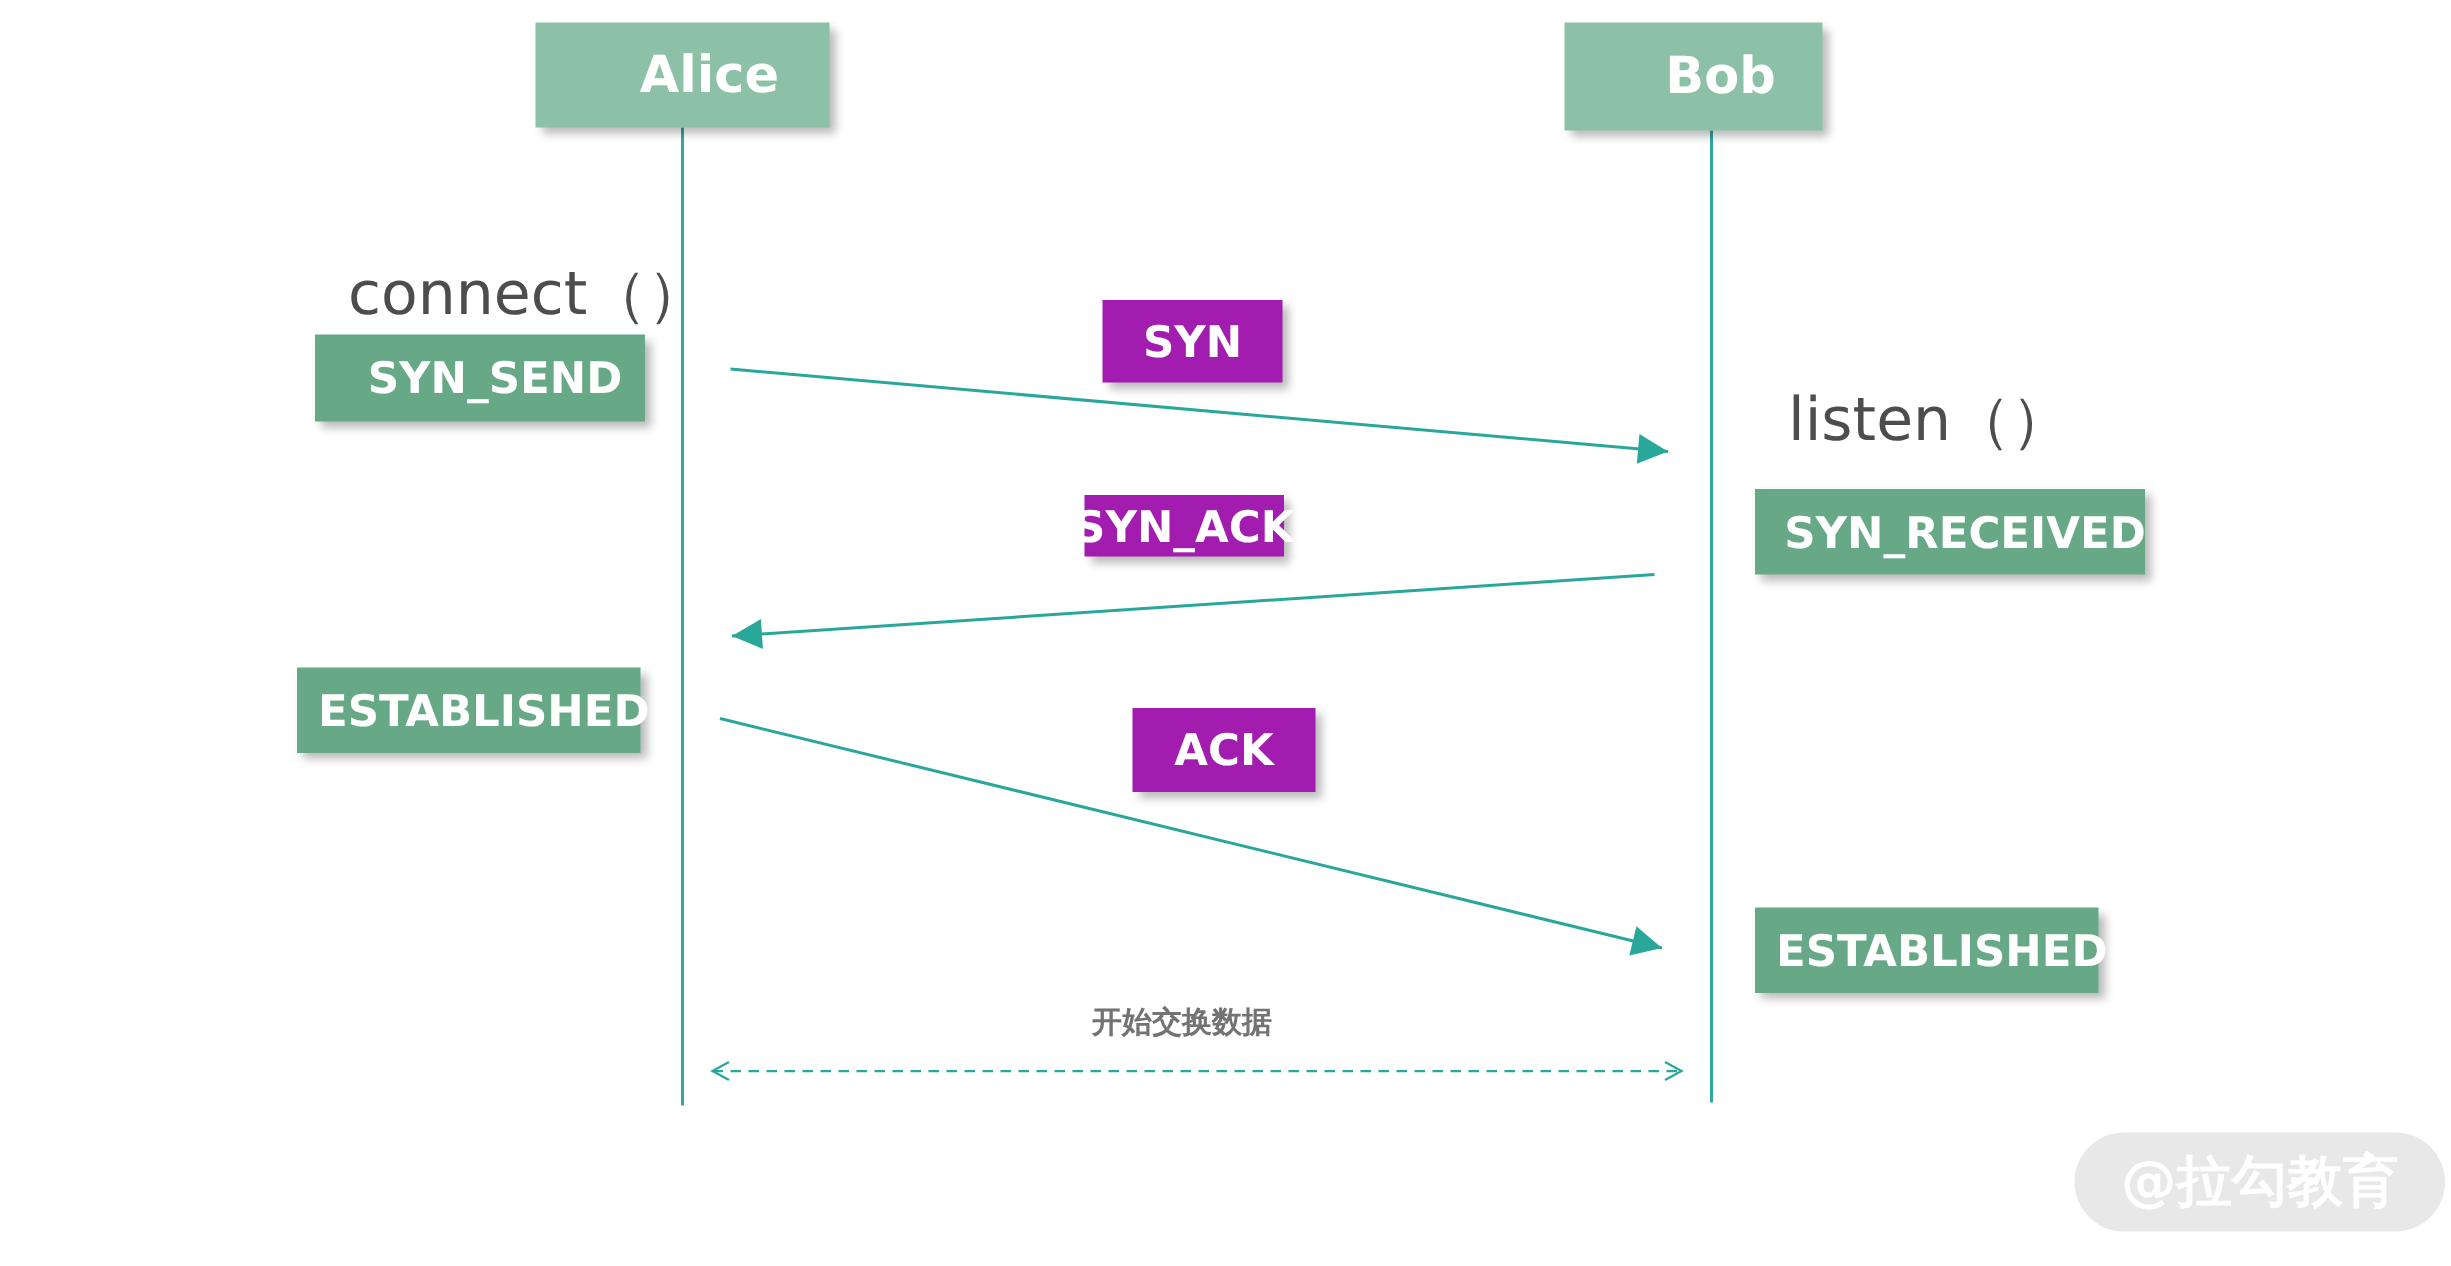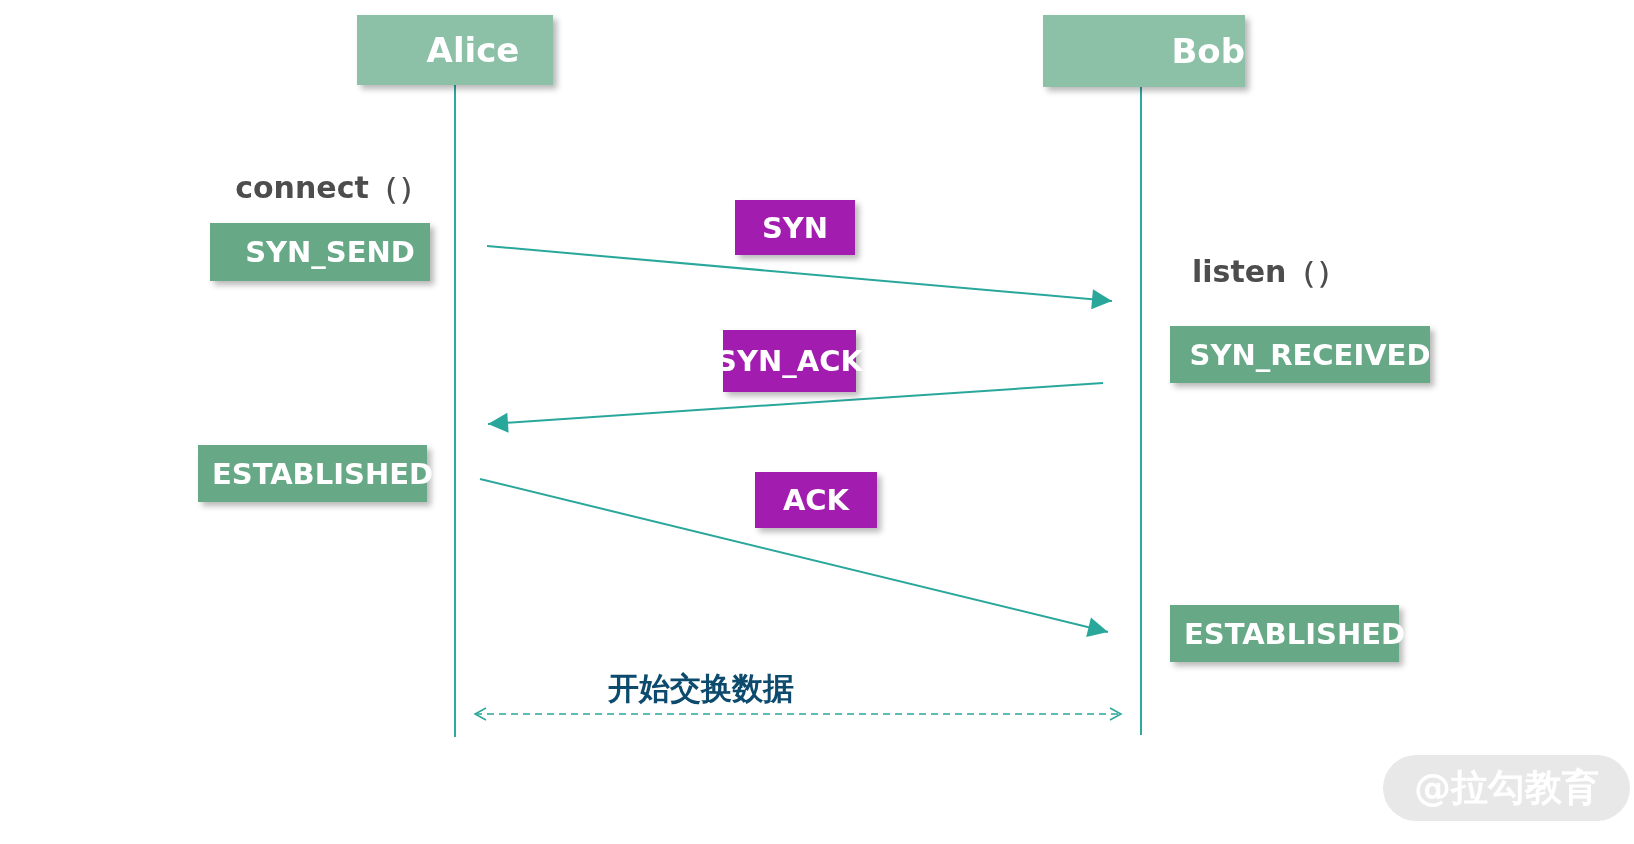--- a/index.html
+++ b/index.html
@@ -16,43 +16,43 @@
     display:flex;align-items:center;justify-content:center;
     color:#ffffff;font-weight:bold;
     box-shadow:4px 4px 6px rgba(0,0,0,0.28);
     box-sizing:border-box;
     white-space:nowrap;
   }
   .actor{background:#8cc0a7;font-size:34px;padding-left:36px;}
   .state{background:#67a986;font-size:29px;padding-left:20px;}
   .msg{background:#a21caf;font-size:29px;}
   .call{
-    position:absolute;color:#4d4d4d;font-weight:bold;font-size:30px;
+    position:absolute;color:#4d4d4d;font-weight:normal;font-size:40px;
     text-align:center;white-space:nowrap;
   }
   .note{
-    position:absolute;color:#0c4a6e;font-weight:bold;font-size:31px;
-    white-space:nowrap;
+    position:absolute;color:#737373;font-weight:bold;font-size:20px;
+    text-align:center;white-space:nowrap;
   }
   .watermark{
     position:absolute;
     left:1383px;top:755px;width:247px;height:66px;
     background:#e8e8e8;border-radius:34px;
     display:flex;align-items:center;justify-content:center;
     color:#ffffff;font-size:37px;font-weight:bold;white-space:nowrap;
   }
   
   .actor-alice{left:357px;top:15px;width:196px;height:70px;}
-  .actor-bob{left:1043px;top:15px;width:202px;height:72px;justify-content:flex-end;}
+  .actor-bob{left:1043px;top:15px;width:172px;height:72px;}
   .call-connect{left:232px;top:168px;width:200px;}
   .state-syn-send{left:210px;top:223px;width:220px;height:58px;}
   .msg-syn{left:735px;top:200px;width:120px;height:55px;}
   .call-listen{left:1192px;top:252px;width:150px;}
   .state-syn-received{left:1170px;top:310px;width:260px;height:57px;margin-top:16px;}
-  .msg-syn-ack{left:723px;top:330px;width:133px;height:62px;}
+  .msg-syn-ack{left:723px;top:330px;width:133px;height:41px;}
   .state-established-left{left:198px;top:445px;width:229px;height:57px;}
   .msg-ack{left:755px;top:472px;width:122px;height:56px;}
   .state-established-right{left:1170px;top:605px;width:229px;height:57px;}
   .note-exchange{left:608px;top:668px;width:360px;}
 </style>
 </head>
 <body>
 
 <div class="canvas">
 

